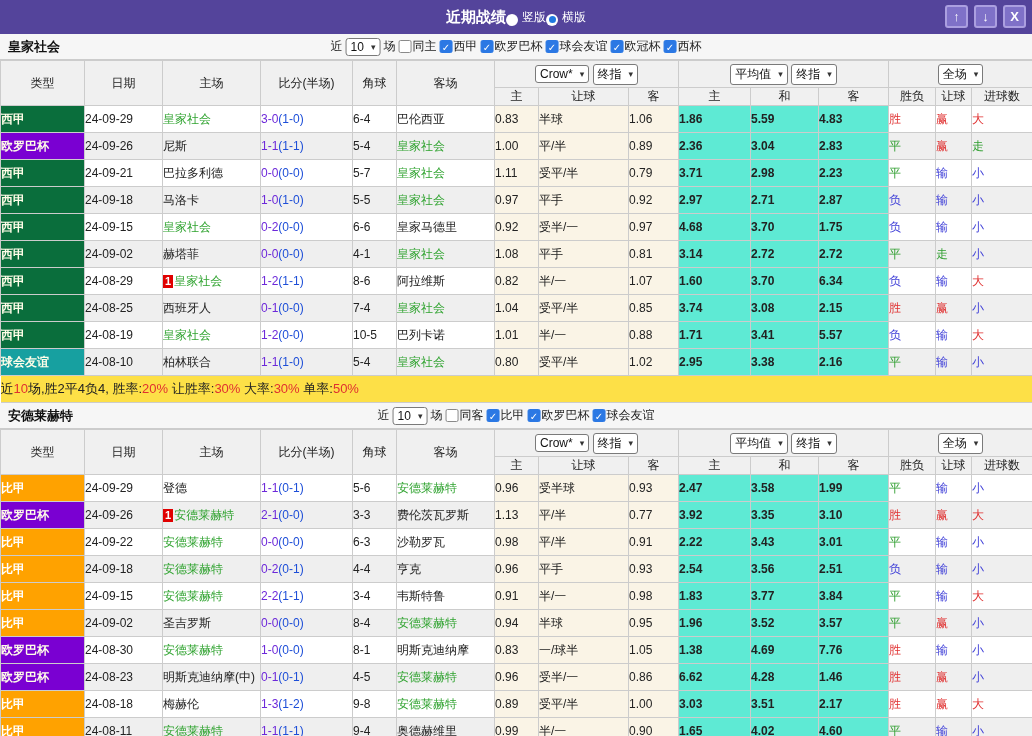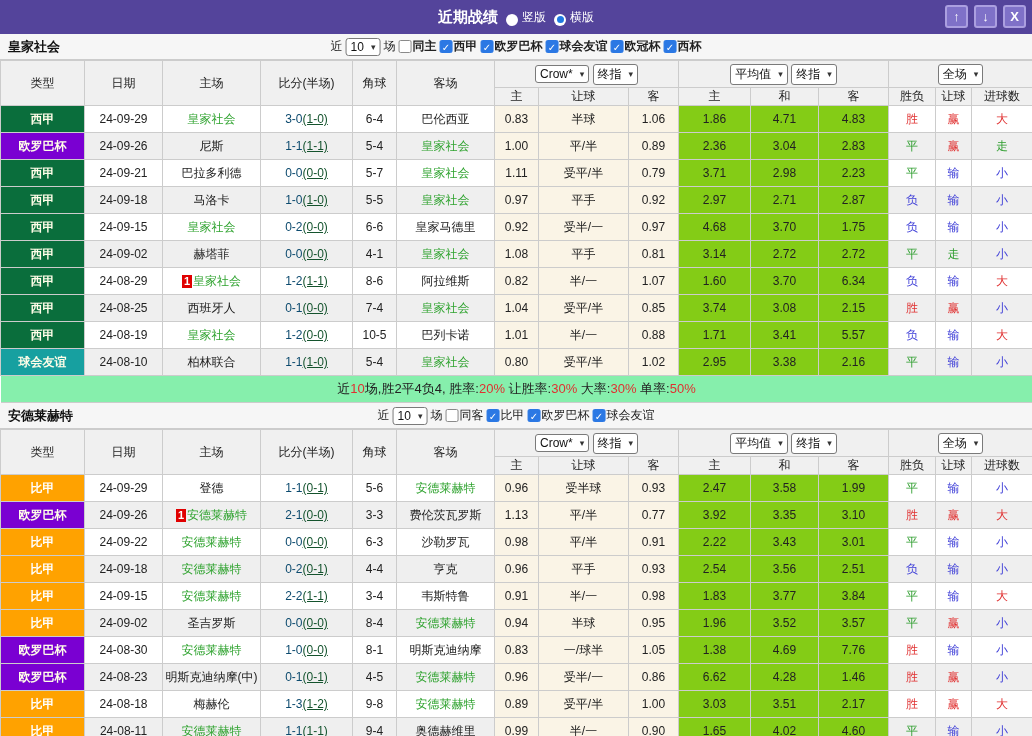--- a/index.html
+++ b/index.html
@@ -1,58 +1,58 @@
 <!DOCTYPE html>
 <html><head>
 <meta charset="utf-8">
 <style>
   html,body{margin:0;padding:0;background:#fff;}
   body{width:1032px;font-family:"Liberation Sans","DejaVu Sans",sans-serif;font-size:12px;color:#222;}
   
   .topbar{height:34px;background:#54449b;position:relative;display:flex;align-items:center;justify-content:center;}
-  .title-wrap{display:flex;align-items:center;gap:8px;color:#fff;}
+  .title-wrap{display:flex;align-items:center;color:#fff;}
   .dlg-title{font-size:15px;font-weight:bold;}
   .radio-lab{display:inline-flex;align-items:flex-end;gap:4px;font-size:12px;cursor:pointer;}
   .radio{width:12px;height:12px;border-radius:50%;background:#fff;display:inline-block;position:relative;}
   .radio.sel::after{content:"";position:absolute;left:2.5px;top:2.5px;width:7px;height:7px;border-radius:50%;background:#1f79e0;}
   .win-btns{position:absolute;right:6px;top:5px;display:flex;gap:6px;}
   .wbtn{width:23px;height:23px;background:#7f71c8;border:2px solid #ab9fe0;border-radius:3px;color:#fff;font-weight:bold;font-size:13px;line-height:17px;text-align:center;padding:0;cursor:pointer;font-family:inherit;}
   
   .secbar{height:25px;background:#f6f6f6;border-bottom:1px solid #ccc;position:relative;display:flex;align-items:center;}
   .secname{font-size:13px;font-weight:bold;padding-left:8px;color:#111;}
   .filters{position:absolute;left:50%;transform:translateX(-50%);display:flex;align-items:center;gap:3px;white-space:nowrap;}
   .cbwrap{display:inline-flex;align-items:center;gap:1px;cursor:pointer;}
   .cb{display:inline-block;width:13px;height:13px;line-height:13px;border:1px solid #8a8a8a;background:#fff;border-radius:2px;font-size:10px;text-align:center;color:#fff;box-sizing:border-box;}
   .cb.on{background:#2b78e4;border-color:#2b78e4;}
   
   .selbox{display:inline-flex;align-items:center;border:1px solid #7a7a7a;background:#fff;border-radius:3px;padding:1px 4px;gap:7px;font-size:12px;color:#111;cursor:pointer;}
   .selbox .arrow{font-size:9px;color:#333;}
   
-  table{table-layout:fixed;width:1032px;border-collapse:collapse;text-align:center;font-size:12px;}
+  table{table-layout:fixed;width:1032px;border-collapse:collapse;font-size:12px;}
   th,td{border:1px solid #ccc;padding:0;overflow:hidden;white-space:nowrap;height:26px;}
   thead th{background:#f0f0f0;font-weight:normal;color:#222;}
   tr.selrow th{height:26px;}
   tr.subrow th{height:17px;}
   .selcell{background:#f0f0f0;}
   tbody.rows tr:nth-child(even){background:#efefef;}
   td.ah{background:#faf4e6;margin-left:32px;}
-  td.eu{background:#84cc16;}
+  td.eu{background:#5eead4;font-weight:bold;}
   .lgr{background:#0a6e3c;color:#fffde8;font-weight:bold;}
   .lpu{background:#7a00d2;color:#fffde8;font-weight:bold;}
   .lte{background:#17a0a0;color:#fffde8;font-weight:bold;}
   .lor{background:#ffa200;color:#fff;font-weight:bold;}
   .tm{color:#2fa32f;}
-  .ft{color:#0c4a6e;}
-  .ht{color:#14532d;text-decoration:underline;}
+  .ft{color:#6d28d9;}
+  .ht{color:#1d4ed8;}
   .red1{background:#e00000;color:#fff;font-size:11px;font-weight:bold;padding:0 2px;margin-right:1px;display:inline-block;line-height:13px;}
   .red1:empty{display:none;}
   .r{color:#e03030;}
   .g{color:#2e9e2e;}
   .b{color:#4040d8;}
-  td.summary{height:26px;background:#86efac;font-size:13px;color:#222;border-left:none;border-right:none;}
+  td.summary{height:26px;background:#fde047;font-size:13px;color:#222;border-left:none;border-right:none;}
 </style>
 </head>
 <body>
 
 <div class="topbar">
   <div class="title-wrap">
     <span class="dlg-title">近期战绩</span>
     <label class="radio-lab">
       <span class="radio"></span>
       <span>竖版</span>
@@ -71,21 +71,21 @@
 
 <div class="secbar">
   <span class="secname">皇家社会</span>
   <div class="filters">
     <span>近</span>
     <span class="selbox">
       <span>10</span>
       <span class="arrow">▾</span>
     </span>
     <span>场</span>
-    <span style="display:inline-flex;gap:3px;font-weight:bold;">
+    <span style="display:inline-flex;gap:3px;">
         <label class="cbwrap">
           <span class="cb"></span>
           <span>同主</span>
         </label>
         <label class="cbwrap">
           <span class="cb on">✓</span>
           <span>西甲</span>
         </label>
         <label class="cbwrap">
           <span class="cb on">✓</span>
@@ -177,21 +177,21 @@
     <td class="lgr">西甲</td>
     <td>24-09-29</td>
     <td><span class="tm">皇家社会</span></td>
     <td><span class="ft">3-0</span><span class="ht">(1-0)</span></td>
     <td>6-4</td>
     <td><span>巴伦西亚</span></td>
     <td class="ah">0.83</td>
     <td class="ah">半球</td>
     <td class="ah">1.06</td>
     <td class="eu">1.86</td>
-    <td class="eu">4.71</td>
+    <td class="eu">5.59</td>
     <td class="eu">4.83</td>
     <td class="r">胜</td>
     <td class="r">赢</td>
     <td class="r">大</td>
   </tr>
       <tr>
     <td class="lpu">欧罗巴杯</td>
     <td>24-09-26</td>
     <td><span>尼斯</span></td>
     <td><span class="ft">1-1</span><span class="ht">(1-1)</span></td>

